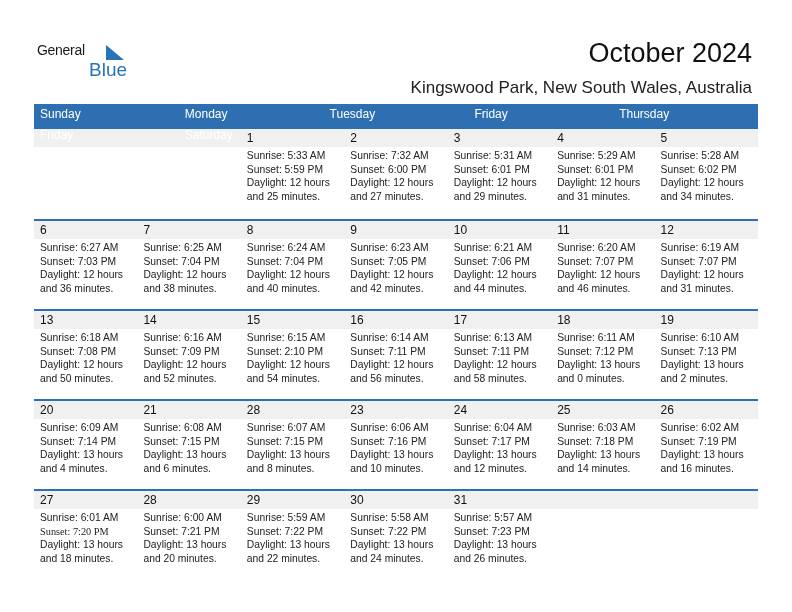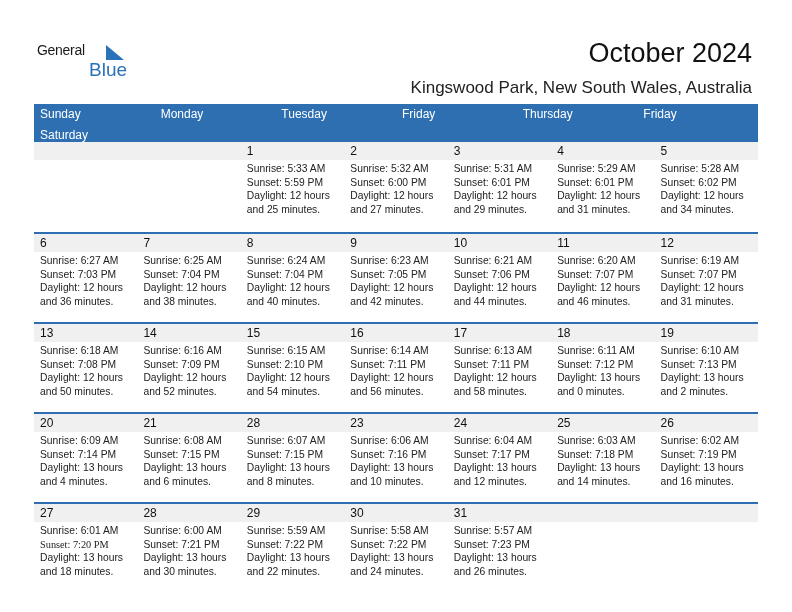--- a/index.html
+++ b/index.html
@@ -4,21 +4,21 @@
 <style>
   html, body { margin: 0; padding: 0; background: #ffffff; }
   body { width: 792px; height: 612px; position: relative; font-family: "Liberation Sans", sans-serif; color: #222; overflow: hidden; }
   .logo { position: absolute; left: 37px; top: 42px; width: 100px; height: 40px; }
   .logo .general { position: absolute; left: 0; top: 0; font-size: 14px; color: #1a1a1a; letter-spacing: -0.3px; }
   .logo .blue { position: absolute; left: 52px; top: 17px; font-size: 19px; color: #2a73b8; }
   .logo .tri { position: absolute; left: 69px; top: 3px; width: 0; height: 0; border-left: 18px solid transparent; border-bottom: 15px solid #2a73b8; transform: scaleX(-1); }
   .title { position: absolute; right: 40px; top: 38px; font-size: 27px; color: #111; }
   .subtitle { position: absolute; right: 40px; top: 78px; font-size: 17px; color: #222; }
   .cal { position: absolute; left: 34px; top: 104px; width: 724px; }
-  .hdr { display: grid; grid-template-columns: repeat(6, 1fr); background: #2e6fb2; height: 38px; }
+  .hdr { display: grid; grid-template-columns: repeat(5, 1fr); background: #2e6fb2; height: 25px; }
   .hdr div { color: #fff; font-size: 12px; line-height: 21px; padding-left: 6px; }
   .week { border-top: 2px solid #2e6fb2; height: 88px; }
   .week.first { border-top: none; height: 90px; }
   .week .nums { display: grid; grid-template-columns: repeat(7, 1fr); background: #f0f0f0; height: 18px; }
   .week .nums div { font-size: 12px; line-height: 19px; padding-left: 6px; color: #111; }
   .week .info { display: grid; grid-template-columns: repeat(7, 1fr); }
   .week .info div { font-size: 10.3px; line-height: 13.6px; padding-left: 6px; padding-top: 2px; color: #222; }
 </style>
 </head>
 <body>
@@ -66,21 +66,21 @@
             <div style="padding: 0px;"></div>
             <div style="padding: 0px;"></div>
           </div>
           <div>
             <div style="padding: 0px;">Sunrise: 5:33 AM</div>
             <div style="padding: 0px;">Sunset: 5:59 PM</div>
             <div style="padding: 0px;">Daylight: 12 hours</div>
             <div style="padding: 0px;">and 25 minutes.</div>
           </div>
           <div>
-            <div style="padding: 0px;">Sunrise: 5:32 AM</div>
+            <div style="padding: 0px;">Sunrise: 7:32 AM</div>
             <div style="padding: 0px;">Sunset: 6:00 PM</div>
             <div style="padding: 0px;">Daylight: 12 hours</div>
             <div style="padding: 0px;">and 27 minutes.</div>
           </div>
           <div>
             <div style="padding: 0px;">Sunrise: 5:31 AM</div>
             <div style="padding: 0px;">Sunset: 6:01 PM</div>
             <div style="padding: 0px;">Daylight: 12 hours</div>
             <div style="padding: 0px;">and 29 minutes.</div>
           </div>
@@ -277,21 +277,21 @@
           <div>
             <div style="padding: 0px;">Sunrise: 6:01 AM</div>
             <div style="padding: 0px; font-family: Liberation Serif, serif;">Sunset: 7:20 PM</div>
             <div style="padding: 0px;">Daylight: 13 hours</div>
             <div style="padding: 0px;">and 18 minutes.</div>
           </div>
           <div>
             <div style="padding: 0px;">Sunrise: 6:00 AM</div>
             <div style="padding: 0px;">Sunset: 7:21 PM</div>
             <div style="padding: 0px;">Daylight: 13 hours</div>
-            <div style="padding: 0px;">and 30 minutes.</div>
+            <div style="padding: 0px;">and 20 minutes.</div>
           </div>
           <div>
             <div style="padding: 0px;">Sunrise: 5:59 AM</div>
             <div style="padding: 0px;">Sunset: 7:22 PM</div>
             <div style="padding: 0px;">Daylight: 13 hours</div>
             <div style="padding: 0px;">and 22 minutes.</div>
           </div>
           <div>
             <div style="padding: 0px;">Sunrise: 5:58 AM</div>
             <div style="padding: 0px;">Sunset: 7:22 PM</div>

